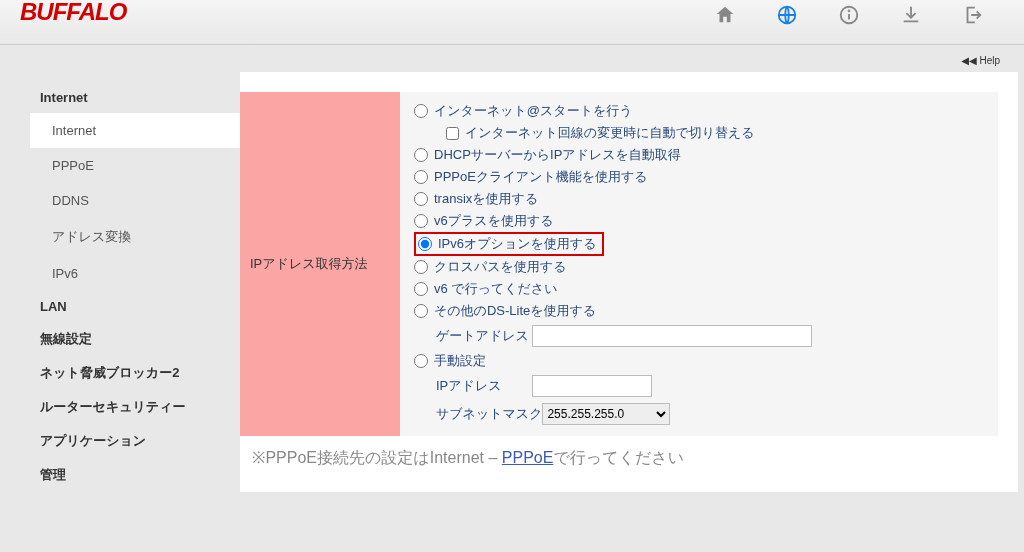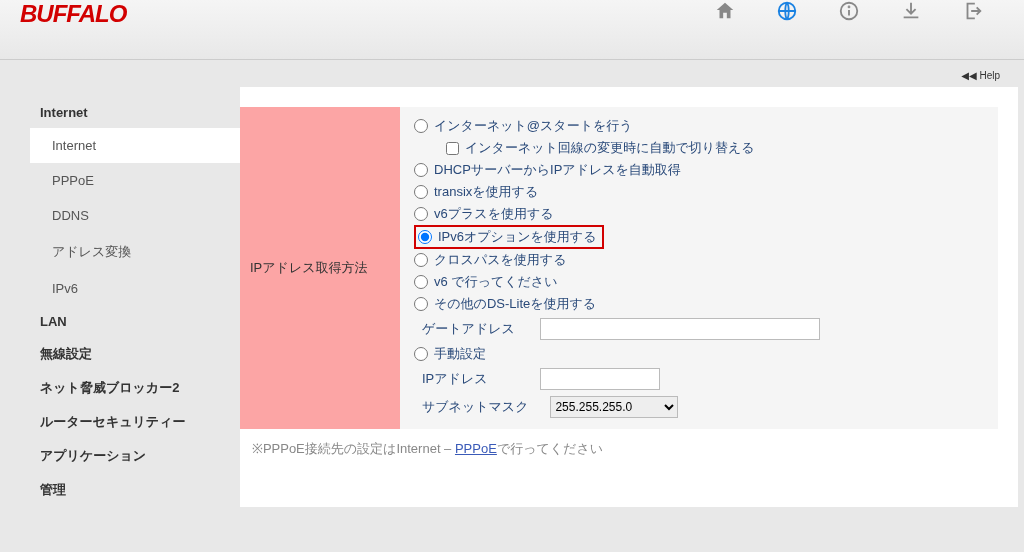--- a/index.html
+++ b/index.html
@@ -1,18 +1,18 @@
 <!DOCTYPE html>
 <html><head>
 <meta charset="utf-8">
 <style>
 * { margin: 0; padding: 0; box-sizing: border-box; }
 body { font-family: "Meiryo", "Hiragino Sans", sans-serif; font-size: 13px; background: #e8e8e8; width: 1024px; height: 552px; overflow: hidden; }
 
-.header { background: linear-gradient(#f5f5f5, #e8e8e8); height: 60px; display: flex; align-items: flex-start; padding: 0 20px; border-bottom: 1px solid #ccc; }
+.header { background: linear-gradient(#f5f5f5, #e8e8e8); height: 45px; display: flex; align-items: flex-end; padding: 18px 20px; border-bottom: 1px solid #ccc; }
 .logo { color: #d20000; font-weight: bold; font-size: 24px; font-style: italic; letter-spacing: -1px; }
 .header-icons { margin-left: auto; display: flex; gap: 40px; align-items: center; padding-right: 20px; }
 .header-icons .icon { color: #888; cursor: pointer; display: flex; align-items: center; justify-content: center; }
 .header-icons .icon.active { color: #1a82e2; }
 
 .help-bar { text-align: right; padding: 10px 24px 6px; font-size: 10px; color: #333; }
 .help-bar span { cursor: pointer; }
 
 .main { display: flex; border-radius: 7px; }
 .sidebar { width: 240px; padding: 10px 0 0 30px; }
@@ -23,27 +23,27 @@
 .content { flex: 1; background: #fff; margin-right: 6px; padding: 20px 20px 20px 0; min-height: 420px; }
 
 .settings-table { display: flex; }
 .settings-label { width: 160px; background: #fca5a5; padding: 10px; display: flex; align-items: center; color: #333; font-size: 13px; }
 .settings-body { flex: 1; background: #f5f5f5; padding: 8px 14px; color: #2a4a7a; font-size: 13px; }
 
 .opt { display: flex; align-items: center; padding: 2px 0; gap: 6px; }
 .opt input[type=radio] { width: 14px; height: 14px; }
 .opt.highlight { border: 2px solid #d20000; display: inline-flex; padding: 1px 6px 1px 2px; }
 .sub-check { margin-left: 32px; display: flex; align-items: center; gap: 6px; padding: 2px 0; }
-.sub-field { margin-left: 8px; display: flex; align-items: center; gap: 22px; padding: 3px 0; }
+.sub-field { margin-left: 22px; display: flex; align-items: center; gap: 0; padding: 3px 0; }
 .sub-field label { color: #2a4a7a; min-width: 96px; }
 .sub-field input[type=text] { width: 280px; height: 22px; border: 1px solid #bbb; background: #fff; padding: 0 4px; font-size: 12px; }
 .sub-field input[type=text].small { width: 120px; }
 .sub-field select { width: 128px; height: 22px; border: 1px solid #bbb; background: #eee; font-size: 12px; }
 
-.note { color: #888; font-size: 13px; padding: 10px 0 0 12px; }
+.note { color: #888; font-size: 16px; padding: 10px 0 0 12px; }
 .note a { color: #3a5ab8; text-decoration: underline; cursor: pointer; }
 </style>
 </head>
 <body>
 
 <div class="header">
   <div class="logo">BUFFALO</div>
   <div class="header-icons">
     <span class="icon">
       <svg width="22" height="22" viewBox="0 0 24 24" fill="currentColor">
@@ -103,20 +103,23 @@
             <input type="radio" name="ipmethod" style="">
             <span>インターネット@スタートを行う</span>
           </div><div class="sub-check">
             <input type="checkbox" style="">
             <span>インターネット回線の変更時に自動で切り替える</span>
           </div><div class="opt">
             <input type="radio" name="ipmethod" style="">
             <span>DHCPサーバーからIPアドレスを自動取得</span>
           </div><div class="opt">
             <input type="radio" name="ipmethod" style="">
+            <span>PPPoEクライアント機能を使用する</span>
+          </div><div class="opt">
+            <input type="radio" name="ipmethod" style="">
             <span>transixを使用する</span>
           </div><div class="opt">
             <input type="radio" name="ipmethod" style="">
             <span>v6プラスを使用する</span>
           </div><div class="opt highlight">
             <input type="radio" name="ipmethod" checked="" style="">
             <span>IPv6オプションを使用する</span>
           </div><div class="opt">
             <input type="radio" name="ipmethod" style="">
             <span>クロスパスを使用する</span>

